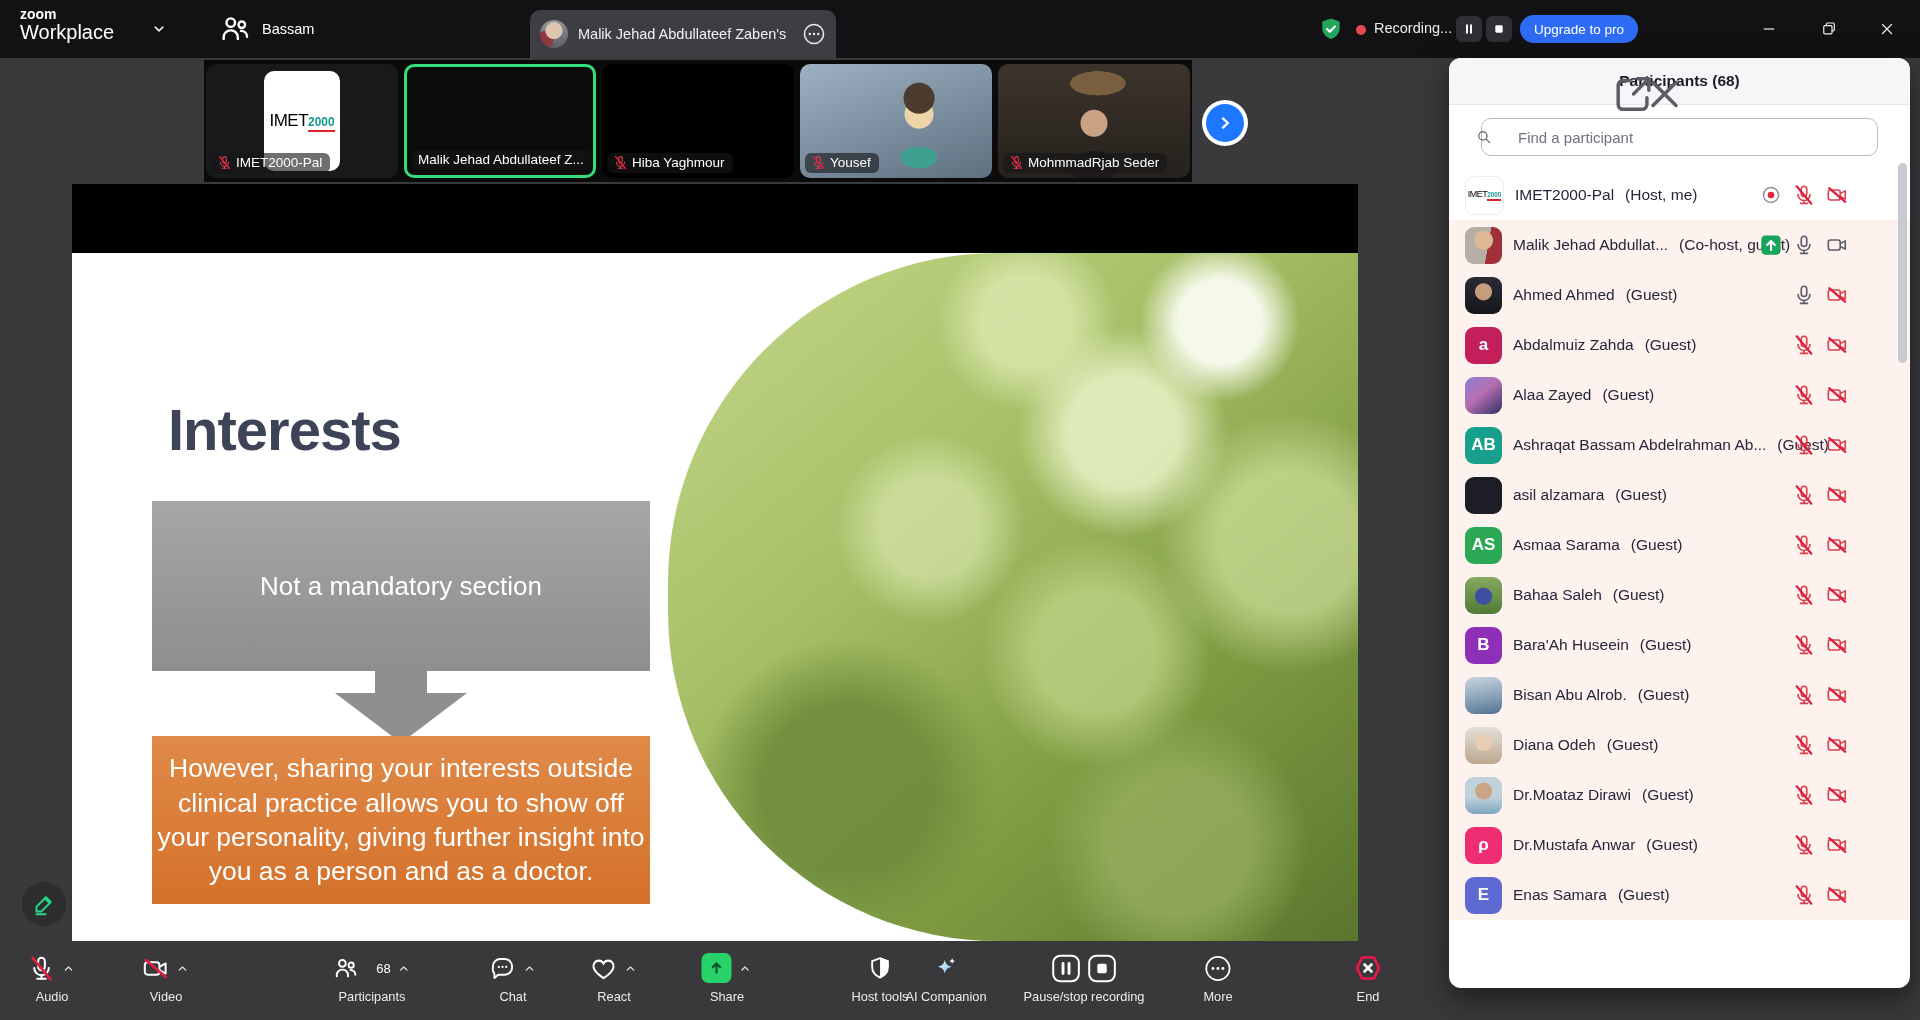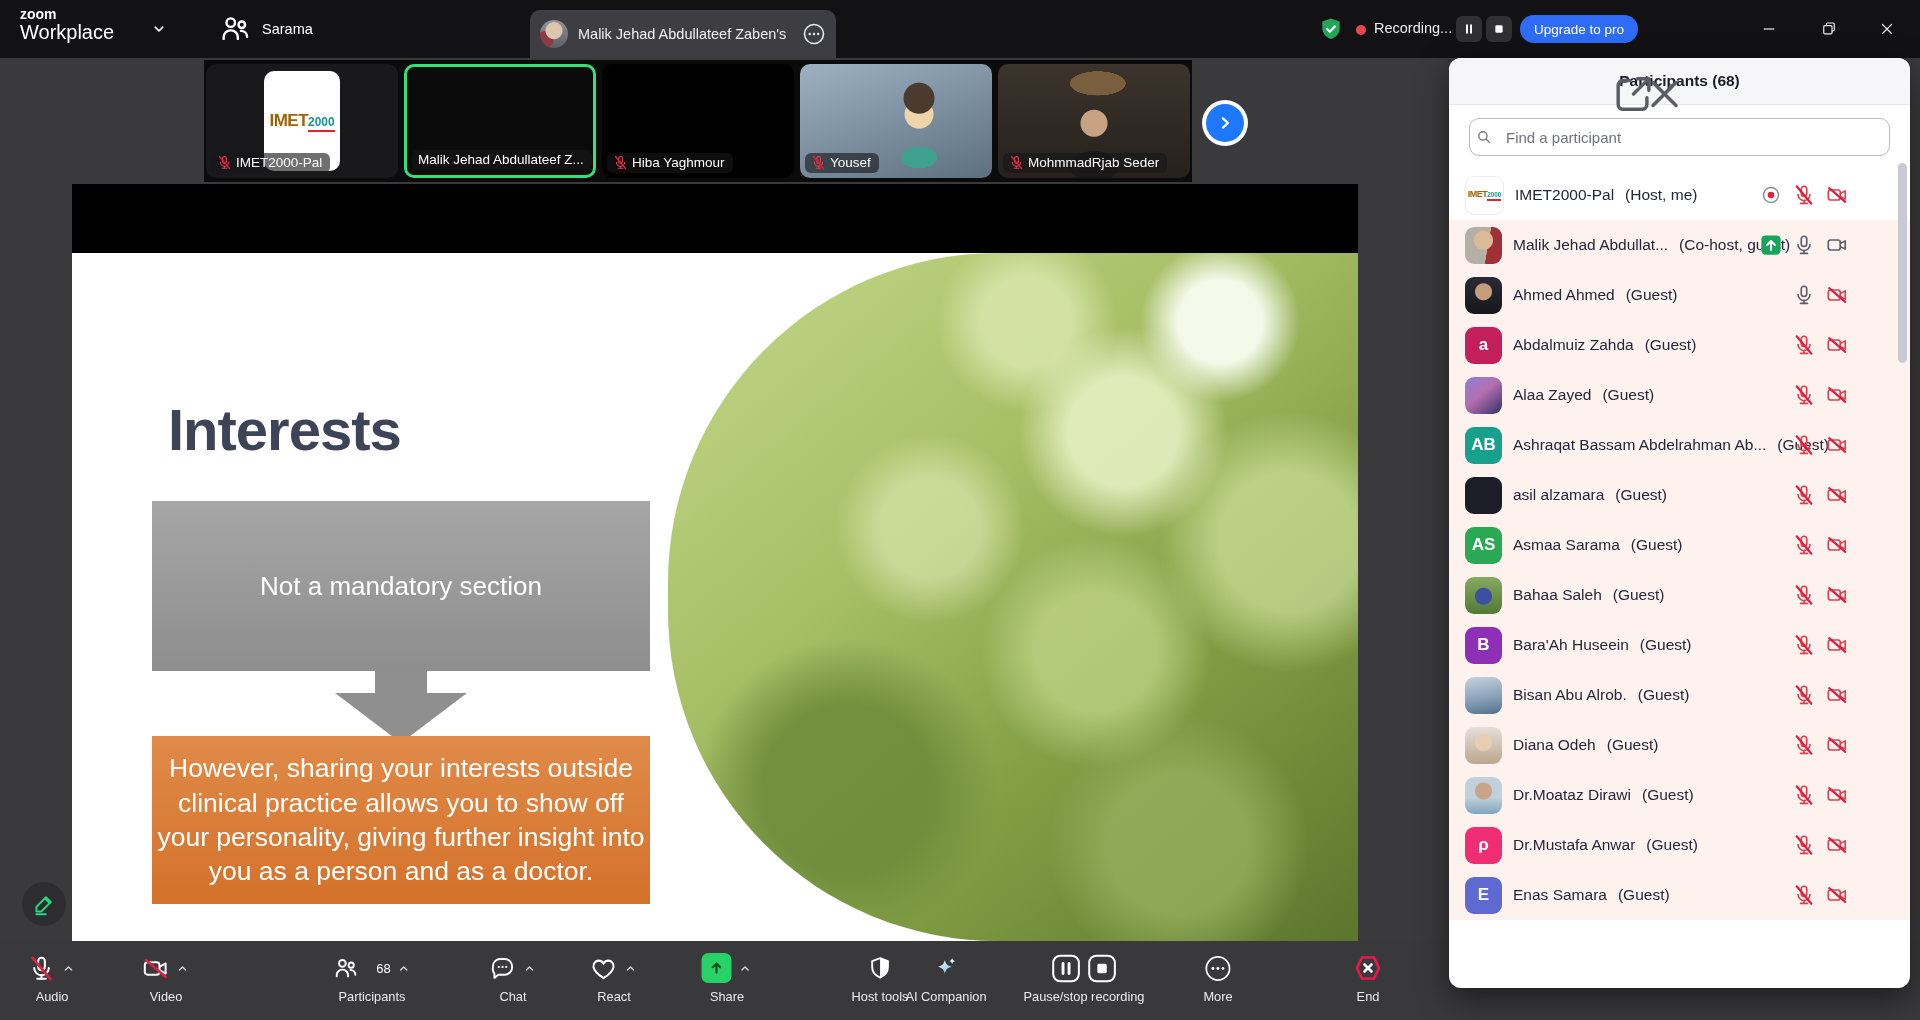--- a/index.html
+++ b/index.html
@@ -39,21 +39,21 @@
   .winbtn svg{width:19px;height:19px}
 
   
   #strip-bg{position:absolute;left:204px;top:60px;width:988px;height:122px;background:#0b0b0c;z-index:5}
   .tile{position:absolute;top:64px;width:192px;height:114px;border-radius:10px;overflow:hidden;z-index:6;box-sizing:border-box}
   .tile.active{border:3px solid #35df7b}
   .kind-logo{background:#19191c}
   .logocard{position:absolute;left:50%;top:7px;transform:translateX(-50%);width:76px;height:100px;background:#fff;border-radius:10px;
             display:flex;align-items:center;justify-content:center}
   .imet{white-space:nowrap;display:inline-flex;align-items:baseline}
-  .imet b{color:#a16207;font-weight:700;letter-spacing:-.5px}
+  .imet b{color:#000000;font-weight:400;letter-spacing:-.5px}
   .imet i{color:#11978e;font-style:normal;font-weight:700;font-size:.7em;border-bottom:2px solid #e0232b;padding-bottom:1px}
   .logocard .imet{font-size:17px}
   .kind-video-speaker{background:
      radial-gradient(circle at 57% 36%,#cdb79c 0 11px,transparent 12px),
      radial-gradient(circle at 57% 30%,#b9b3a6 0 14px,transparent 15px),
      radial-gradient(ellipse 34px 26px at 57% 78%,#5f6671 0 60%,transparent 61%),
      radial-gradient(circle at 16% 48%,#a7b0b8 0 16px,transparent 17px),
      linear-gradient(#d8d2c8,#b6ae a1,#b6aea1)}
   .kind-black{background:#000}
   .kind-avatar-cartoon{background:
@@ -114,21 +114,21 @@
   .pairbtn{display:flex;gap:7px}
   .pairbtn .ic{width:29px;height:29px}
 
   
   #panel{position:absolute;left:1449px;top:58px;width:461px;height:930px;background:#fff;border-radius:12px;z-index:40;
          box-shadow:0 10px 30px rgba(0,0,0,.5);overflow:hidden}
   #panel-header{height:46px;background:#f6f6f8;border-bottom:1px solid #e7e7ec;display:flex;align-items:center;justify-content:center;position:relative}
   #panel-title{font-size:15.5px;font-weight:700;color:#1c1c28}
   .ph-btn{position:absolute;top:13px;width:20px;height:20px}
   #panel-popout{right:46px}#panel-close{right:15px}
-  #panel-search-wrap{padding:13px 20px 10px;position:relative}
+  #panel-search-wrap{padding:13px 32px 10px;position:relative}
   #panel-search{width:100%;height:38px;box-sizing:border-box;border:1.2px solid #b9b9c6;border-radius:10px;
                 padding:0 10px 0 36px;font-size:15px;color:#333;font-family:"Liberation Sans",sans-serif;outline:none;background:#fff}
   #panel-search::placeholder{color:#71717f}
   #search-ic{position:absolute;left:26px;top:23px;width:18px;height:18px}
   #p-list{position:absolute;left:0;top:112px;width:461px;bottom:57px;overflow:hidden}
   .p-row{position:relative;height:50px;display:flex;align-items:center;padding:0 14px 0 16px;gap:11px;box-sizing:border-box}
   .p-row.tint{background:#fdf2ee}
   .av{width:37px;height:37px;border-radius:9px;flex:none;display:flex;align-items:center;justify-content:center;
       font-weight:700;color:#fff;font-size:17px;overflow:hidden}
   .av.logo{background:#fff;border:1px solid #ececec}
@@ -168,21 +168,21 @@
     </span>
   <div id="meeting-tab">
     <span class="ic jsicon" style="display: inline-block; width: 100%; height: 100%;">
         <svg viewBox="0 0 24 24" fill="none" stroke="#fff" stroke-width="1.7" stroke-linecap="round" style="width:100%;height:100%;display:block">
           <circle cx="9" cy="7.5" r="3"></circle>
           <path d="M4 19v-1.2A4.8 4.8 0 0 1 8.8 13h.4A4.8 4.8 0 0 1 14 17.8V19"></path>
           <circle cx="16.8" cy="9" r="2.3"></circle>
           <path d="M16.2 13.3c2.5.1 4.3 1.9 4.3 4.2"></path>
         </svg>
       </span>
-    <span>Sarama</span>
+    <span>Bassam</span>
   </div>
   <div id="active-tab">
     <div id="tab-avatar"></div>
     <span id="tab-title">Malik Jehad Abdullateef Zaben's</span>
     <span id="tab-more" class="jsicon" style="display: inline-block; width: 24px; height: 24px;">
         <svg viewBox="0 0 24 24" fill="none" style="width:100%;height:100%;display:block">
           <circle cx="12" cy="12" r="9.5" stroke="#e6e9f2" stroke-width="1.6"></circle>
           <circle cx="7.8" cy="12" r="1.2" fill="#e6e9f2"></circle>
           <circle cx="12" cy="12" r="1.2" fill="#e6e9f2"></circle>
           <circle cx="16.2" cy="12" r="1.2" fill="#e6e9f2"></circle>

